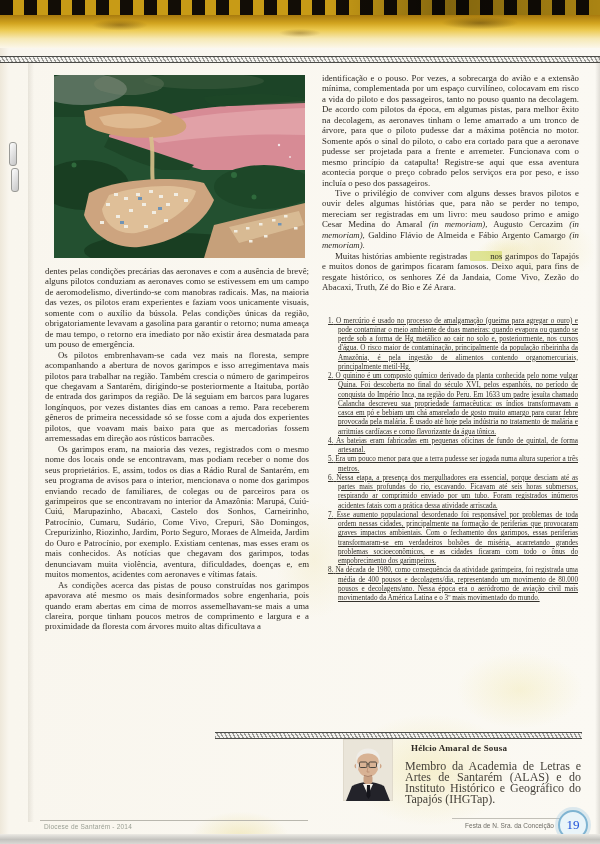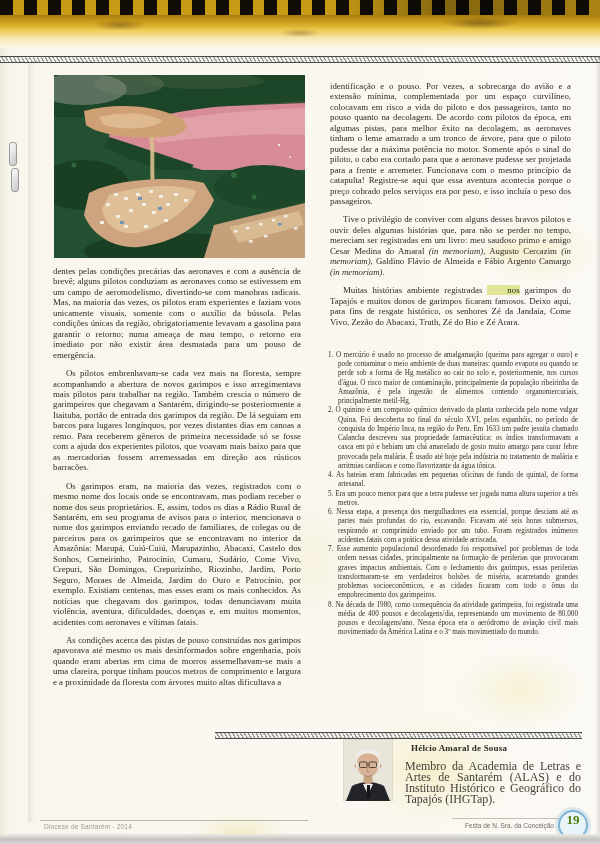--- a/index.html
+++ b/index.html
@@ -29,45 +29,45 @@
   .rope-top{position:absolute;left:0;right:0;top:56px;}
   .fold{position:absolute;left:28px;top:62px;height:760px;width:6px;
     background:linear-gradient(to right,rgba(120,110,90,.14),transparent);}
   .staple{position:absolute;left:9px;top:142px;width:10px;}
   .staple div{width:6px;height:22px;background:linear-gradient(120deg,#fdfdfd,#c6c6c6);
     border:1px solid #9a9a96;border-radius:3px;}
   .staple .s2{margin-top:2px;transform:translateX(2px);}
   .col-left{position:absolute;left:45px;top:73px;width:264px;}
   .photo{display:block;width:251px;height:183px;margin:2px 0 8px 9px;}
   .col-right{position:absolute;left:322px;top:73px;width:257px;}
-  .page p{font-size:8.8px;line-height:10.45px;text-align:justify;color:#2f2b26;margin:8px;}
+  .page p{font-size:8.8px;line-height:10.45px;text-align:justify;color:#2f2b26;margin:0;}
   .ind{text-indent:13px;}
   .noind{text-indent:0;}
   .heading{font-size:8.9px;line-height:10.45px;font-weight:bold;margin:11px 0 0 0;
     text-indent:13px;color:#2c2824;}
   .it{font-style:italic;}
   .hl{background:rgba(196,208,60,.5);border-radius:1px;padding-left:20px;}
   .footnotes{margin:24px 0 0 6px;width:250px;color:#35322c;}
   .fn{font-size:7.2px;line-height:9.25px;text-align:justify;padding-left:10px;
-    text-indent:-10px;margin:0;}
+    text-indent:-10px;margin:0;text-decoration:underline;}
   .author{position:absolute;left:215px;top:732px;width:367px;}
   .author-flex{display:flex;gap:12px;padding-left:128px;}
   .author-photo{width:50px;height:62px;flex:none;}
   .author-name{font-size:9px;font-weight:bold;color:#2e2a25;margin:4px 0 8px 6px;letter-spacing:.2px;}
   .author-bio{font-size:12px;line-height:11px;color:#45413a;text-align:justify;width:176px;}
   .footer-left-line{position:absolute;left:40px;top:820px;width:268px;height:1px;background:#b9b7ae;}
   .footer-left{position:absolute;left:44px;top:823px;font-family:"Liberation Sans",sans-serif;
     font-size:6.5px;color:#999e93;letter-spacing:.2px;}
   .footer-right-line{position:absolute;left:452px;top:818px;width:124px;height:1px;background:#c2c0b8;}
   .footer-right{position:absolute;right:46px;top:822px;font-family:"Liberation Sans",sans-serif;
     font-size:6.5px;color:#6f6d66;}
   .page-badge{position:absolute;right:12px;top:810px;width:26px;height:26px;border-radius:50%;
     background:#e9f4f9;border:2px solid #7fb4d2;box-shadow:0 0 0 3px rgba(160,200,225,.35);
-    display:flex;justify-content:center;
-    font-size:13px;font-weight:bold;color:#4d7c0f;}
+    display:flex;align-items:center;justify-content:center;
+    font-size:13px;font-weight:normal;color:#1d4ed8;}
   .bottom-edge{position:absolute;left:0;right:0;bottom:0;height:10px;
     background:linear-gradient(to bottom,#eceae4 0%,#c4c3bf 55%,#d9d8d4 100%);}
   .right-edge{position:absolute;right:0;top:56px;bottom:10px;width:5px;
     background:linear-gradient(to left,rgba(100,95,85,.18),transparent);}
 </style>
 </head>
 <body>
 
 <div class="page">
 

